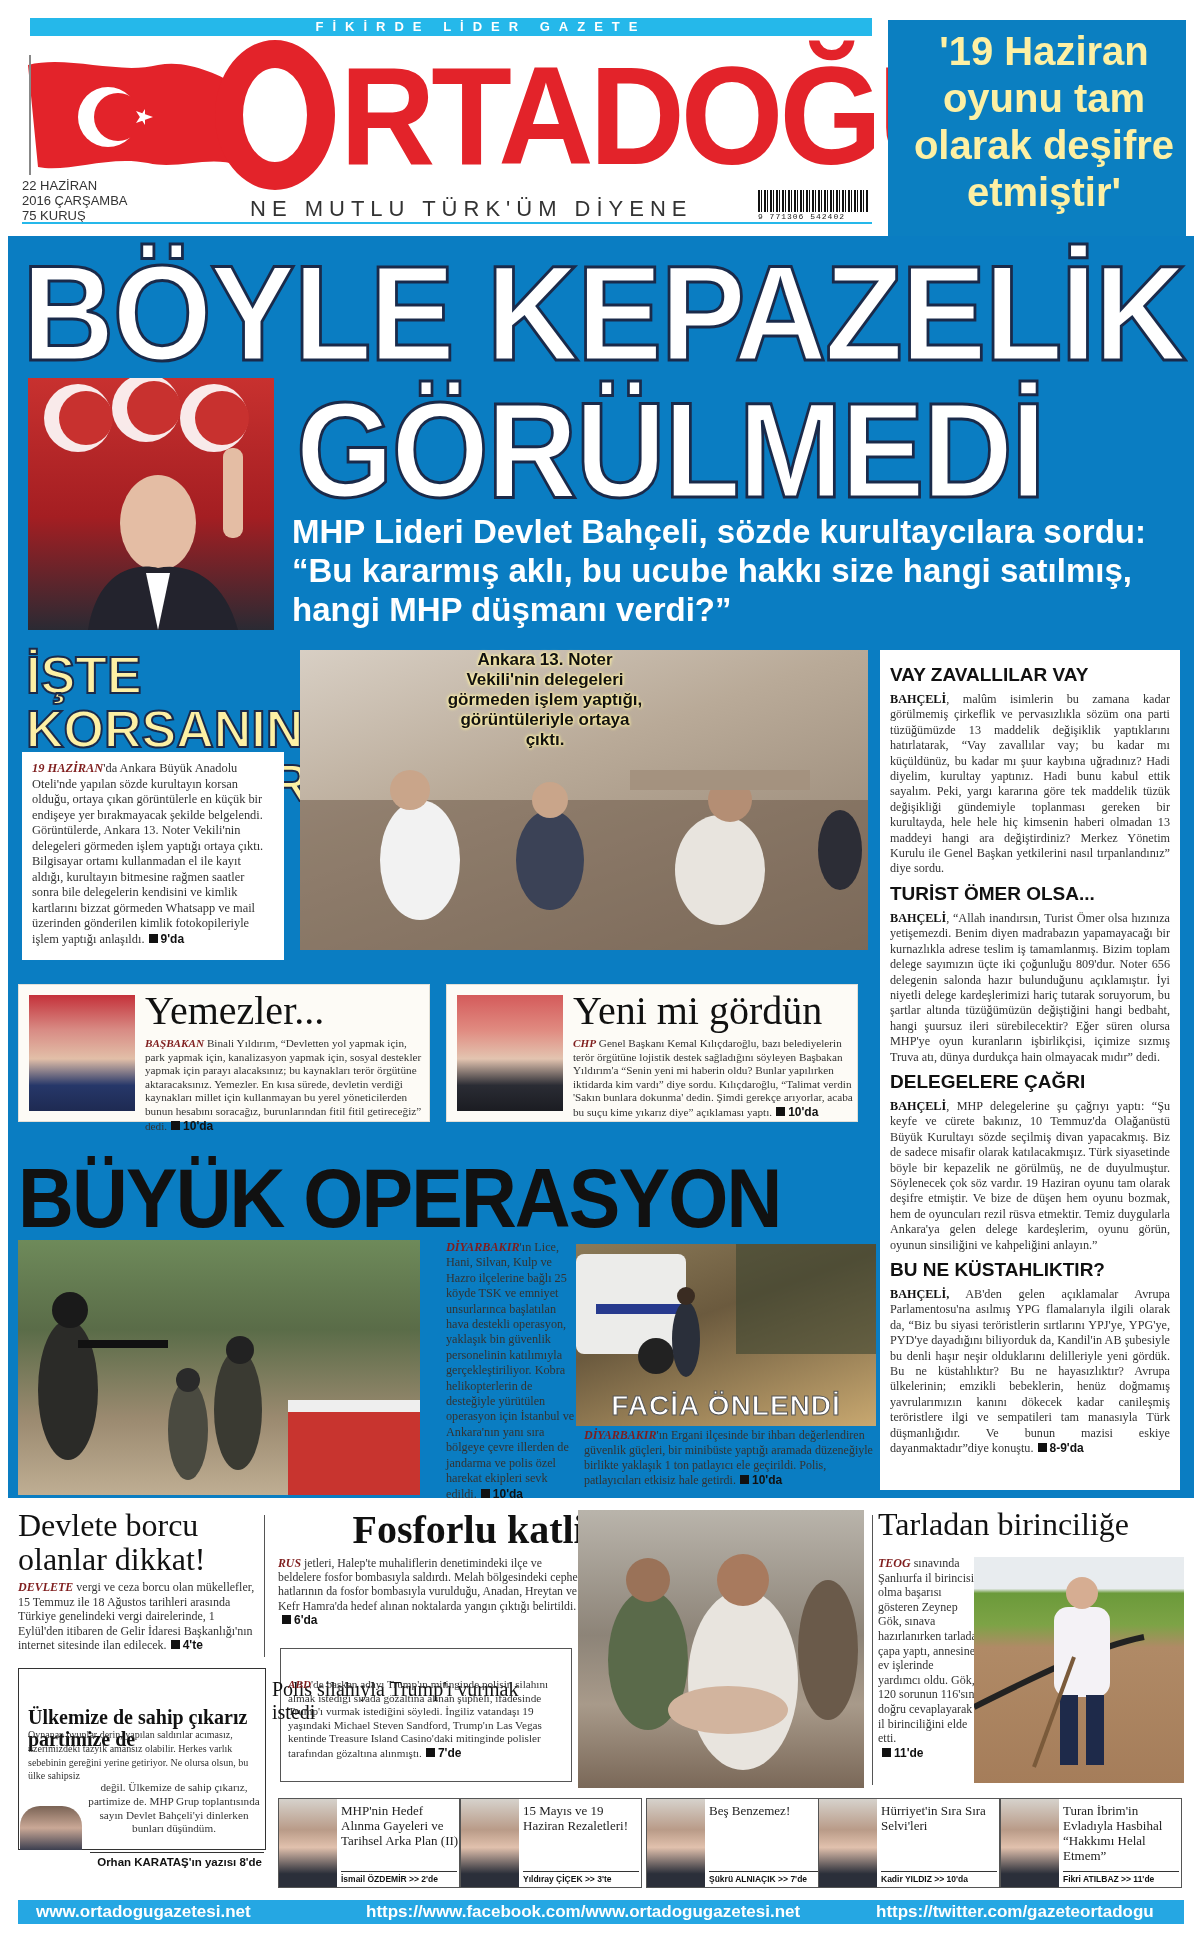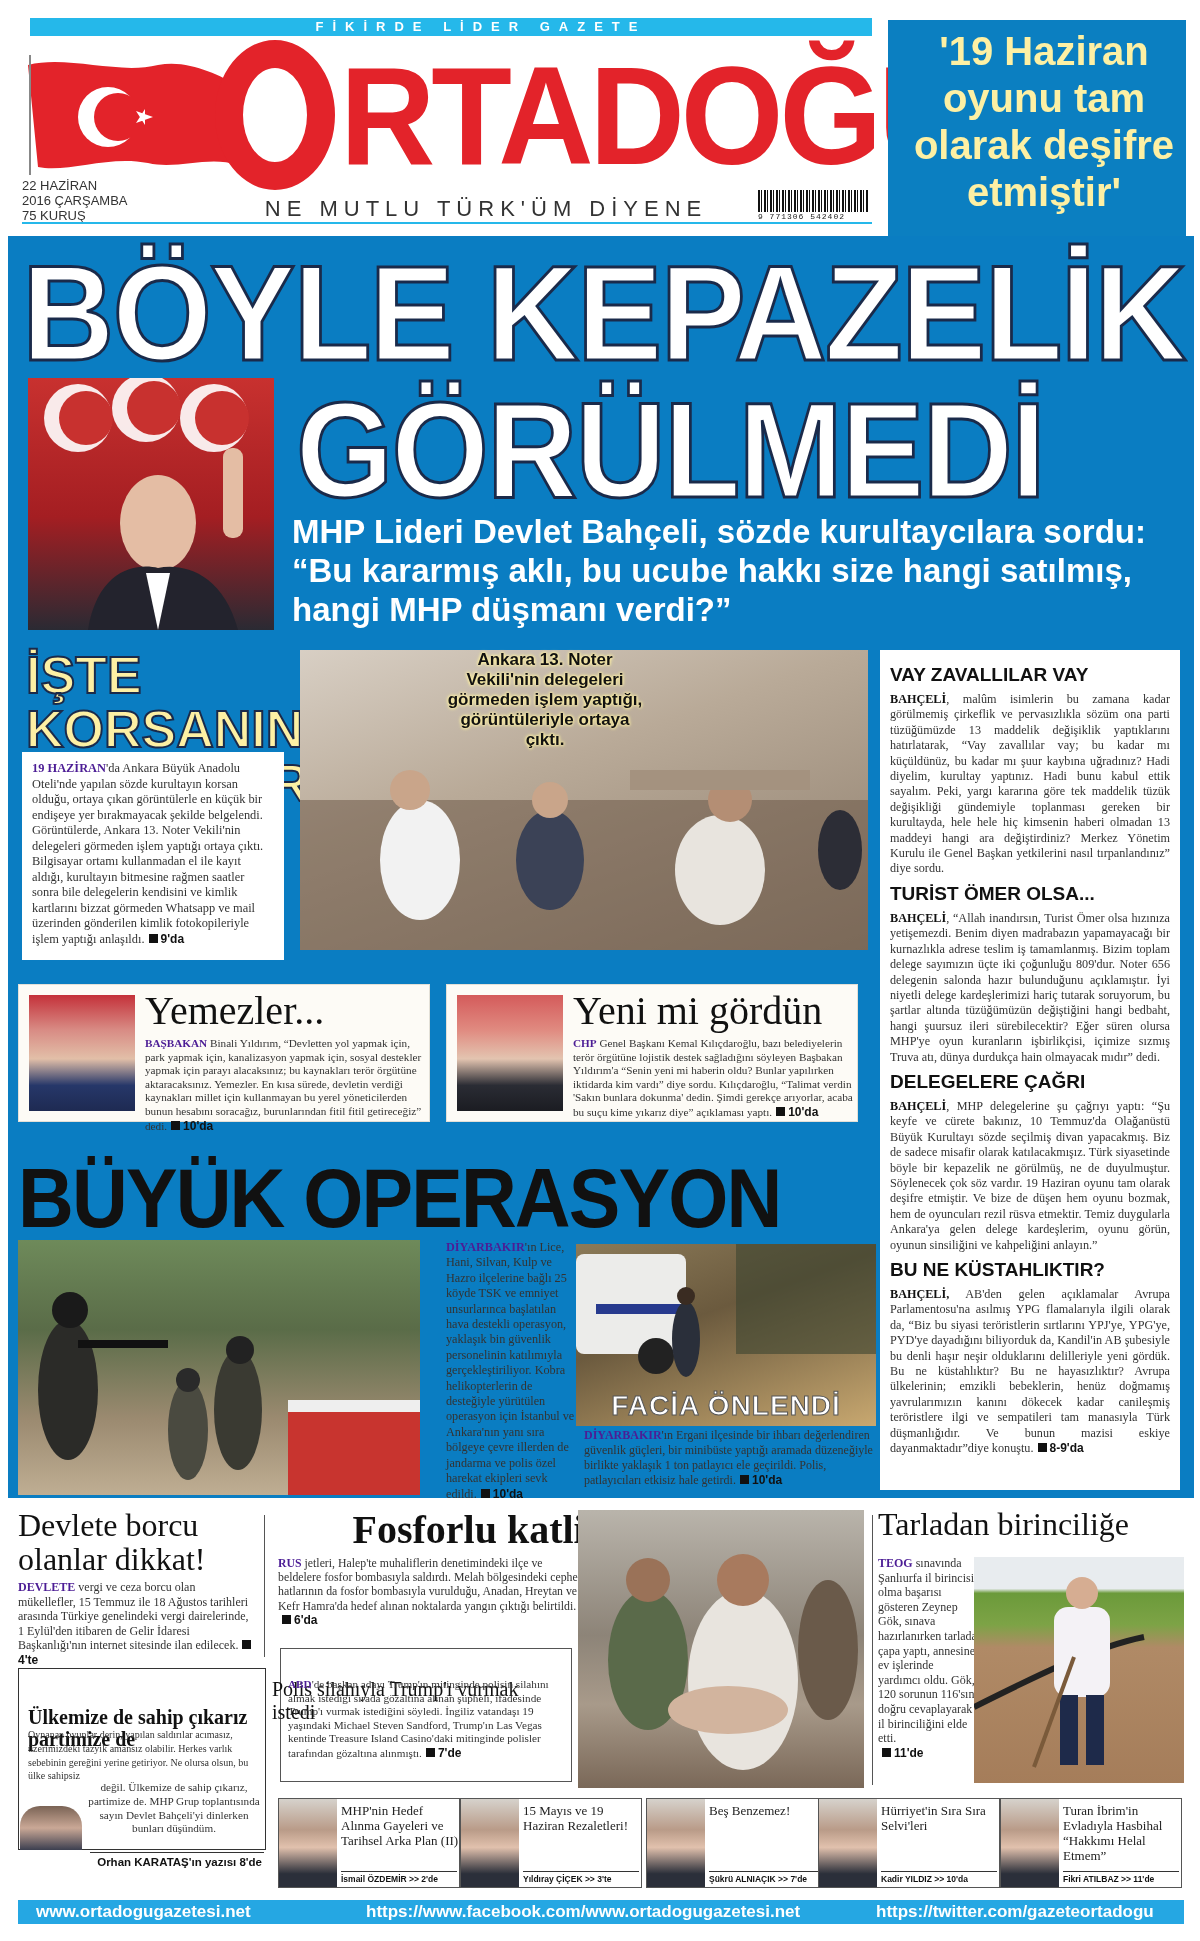--- a/index.html
+++ b/index.html
@@ -9,21 +9,21 @@
   .abs { position: absolute; }
 
   
   #slogan-bar { left: 30px; top: 18px; width: 842px; height: 18px; background: #25b8ea; color: #fff;
     font: bold 13px "Liberation Sans", sans-serif; letter-spacing: 9px; text-align: center; line-height: 18px; padding-left: 60px; }
   #logo-text { left: 180px; top: 38px; width: 700px; height: 150px; color: #e3232a;
     font: bold 132px "Liberation Sans", sans-serif; letter-spacing: -4px; line-height: 150px; transform: scaleY(1.05); transform-origin: top left; }
   #logo-o { left: 215px; top: 40px; width: 120px; height: 150px; border: 28px solid #e3232a; border-radius: 50%; }
   #flag { left: 28px; top: 55px; width: 210px; height: 120px; }
   .issue-line { left: 22px; font: 13px "Liberation Sans", sans-serif; color: #333; line-height: 15px; }
-  #motto { left: 256px; top: 196px; width: 460px; font: 22px "Liberation Sans", sans-serif; letter-spacing: 6px; color: #333; text-align: center; }
+  #motto { left: 250px; top: 196px; width: 460px; font: 22px "Liberation Sans", sans-serif; letter-spacing: 6px; color: #333; }
   #isbn { left: 758px; top: 189px; width: 110px; font: 9px "Liberation Mono", monospace; color: #222; }
   #barcode { left: 758px; top: 190px; width: 110px; height: 22px;
     background: repeating-linear-gradient(90deg, #111 0 2px, #fff 2px 3px, #111 3px 4px, #fff 4px 6px); }
   #barcode-num { left: 758px; top: 212px; width: 110px; font: 8px "Liberation Mono", monospace; color:#222; letter-spacing: 1px; }
   #mast-rule { left: 22px; top: 222px; width: 850px; height: 2px; background: #25b8ea; }
 
   #quote-box { left: 888px; top: 20px; width: 298px; height: 216px; background: #0b7fc1; }
   #quote-text { left: 888px; top: 28px; width: 312px; color: #fdf0a4; font: bold 40px "Liberation Sans", sans-serif;
     text-align: center; line-height: 47px; }
 
@@ -92,21 +92,21 @@
   .col-photo { position:absolute; left: 0; top: 0; width: 58px; height: 88px; background: linear-gradient(180deg,#d6d2cc 0%,#b99b88 35%,#e1c1ad 55%,#2b2f3a 85%); }
   .col-title { position:absolute; left: 62px; top: 4px; width: 118px; font: 13px "Liberation Serif", serif; color: #222; line-height: 15px; }
   .col-rule { position:absolute; left: 62px; top: 72px; width: 116px; height: 1px; background: #333; }
   .col-byline { position:absolute; left: 62px; top: 75px; width: 118px; font: bold 8.5px "Liberation Sans", sans-serif; color: #111; white-space: nowrap; }
 
   #footer-bar { left: 18px; top: 1900px; width: 1166px; height: 24px; background: #25a7e3; }
   .footer-link { position:absolute; top: 1902px; font: bold 17px "Liberation Sans", sans-serif; color: #fff; white-space: nowrap; }
 
   .sq { display:inline-block; width: 9px; height: 9px; background: #111; margin: 0 3px 0 4px; }
   .ref { font: bold 12px "Liberation Sans", sans-serif; color: #111; }
-  .lead { font-weight: bold; color: #4c1d95; }
+  .lead { font-weight: bold; color: #7f1d1d; font-style: italic; }
 </style>
 </head>
 <body>
 
 <div class="abs" id="slogan-bar">FİKİRDE LİDER GAZETE</div>
 
 <svg class="abs" id="flag" viewBox="0 0 210 120">
   <path d="M0,10 C40,0 90,20 130,10 C160,4 190,20 210,30 L210,110 C180,100 150,115 120,108 C80,100 40,118 10,112 Z" fill="#e3232a"></path>
   <circle cx="80" cy="62" r="30" fill="#fff"></circle>
   <circle cx="90" cy="62" r="24" fill="#e3232a"></circle>

